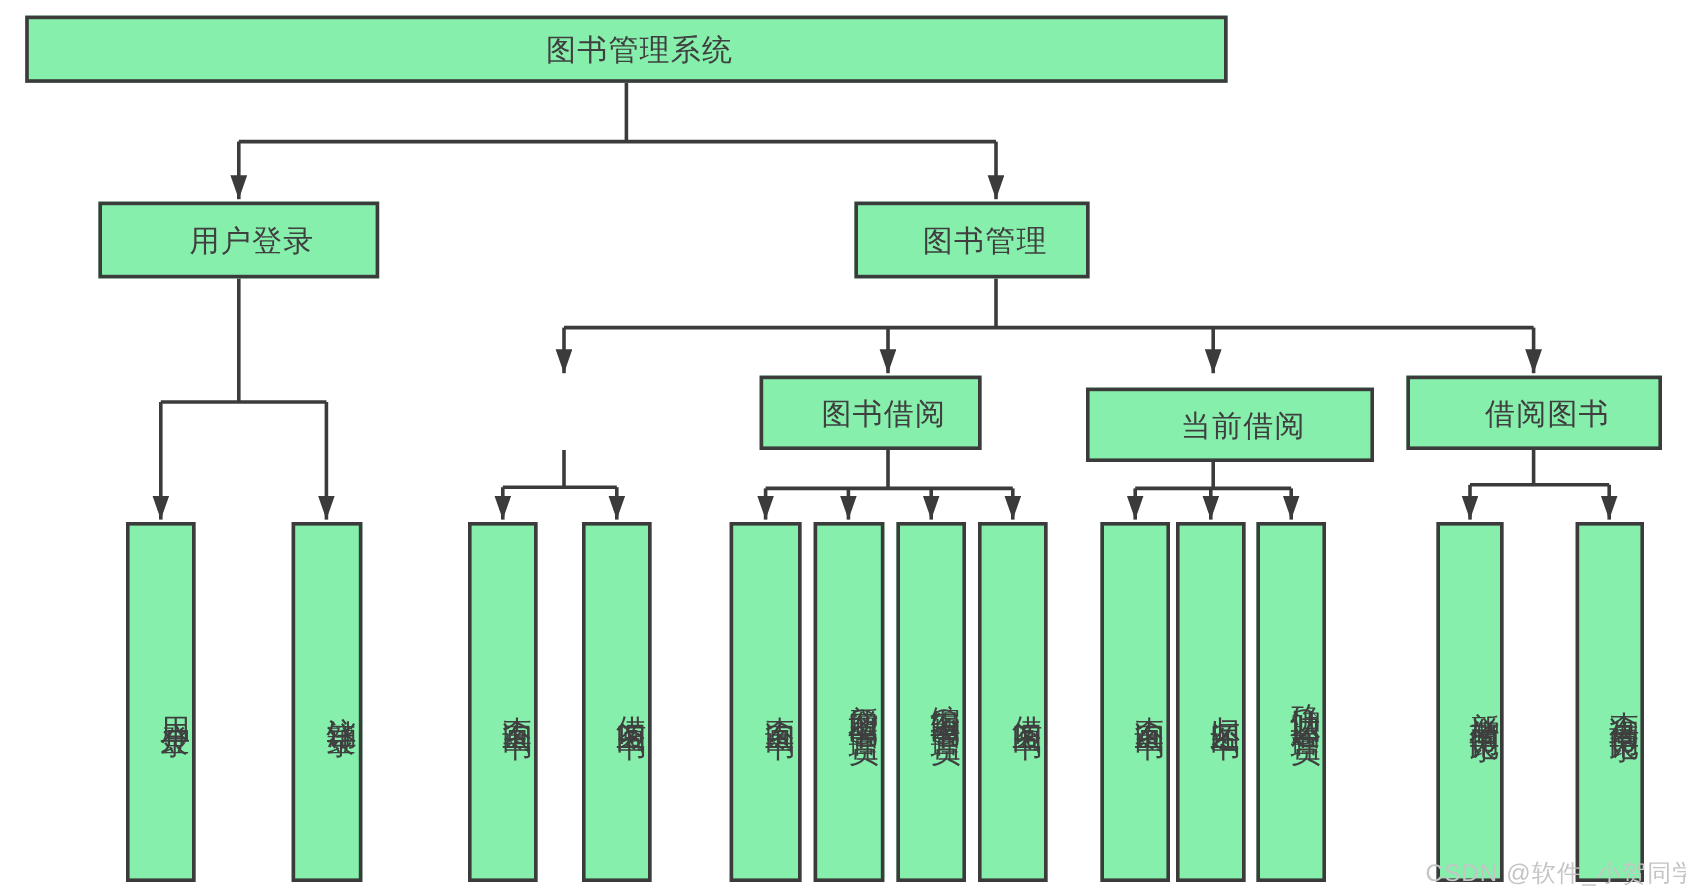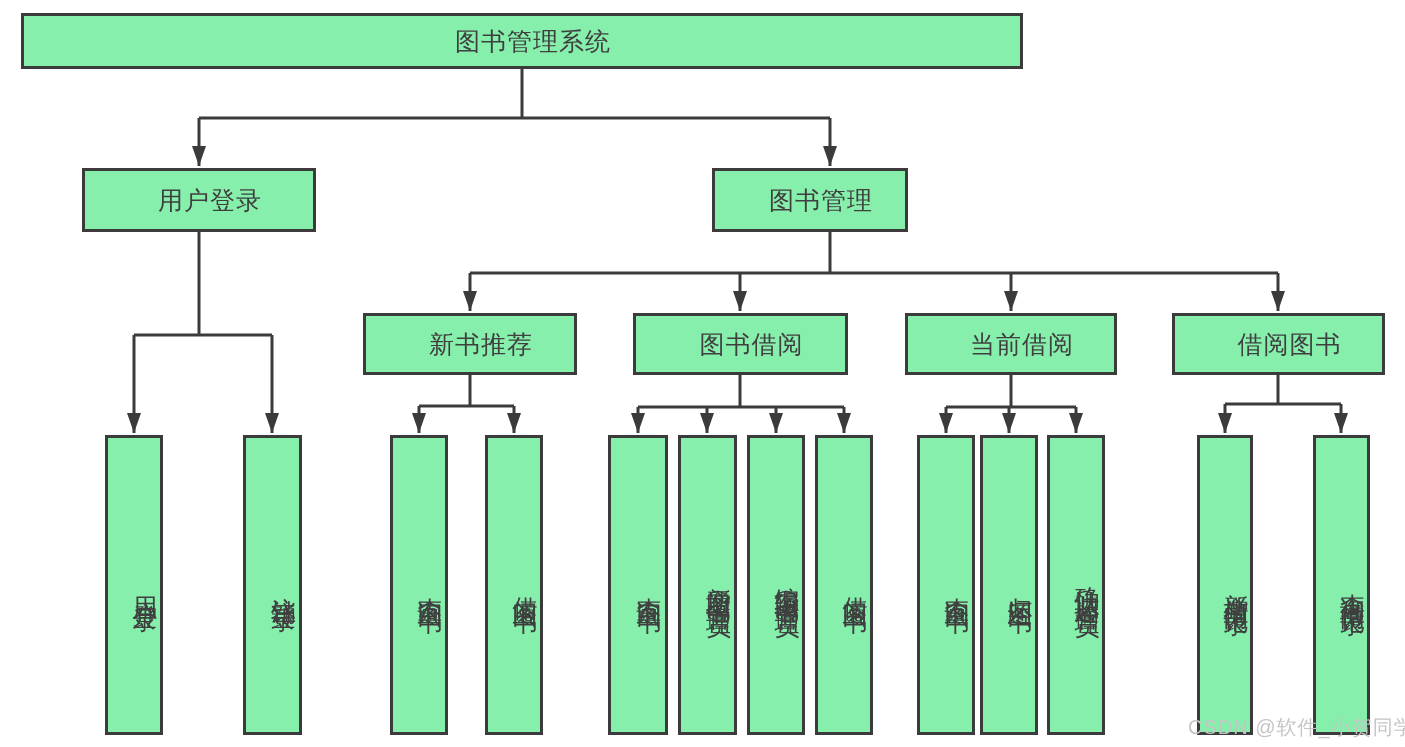--- a/index.html
+++ b/index.html
@@ -88,27 +88,24 @@
     <span>图书管理系统</span>
   </div>
 
   <div class="box hbox" style="left:82px;top:168px;width:234px;height:64px">
     <span>用户登录</span>
   </div>
   <div class="box hbox" style="left:712px;top:168px;width:196px;height:64px">
     <span>图书管理</span>
   </div>
 
-  <div class="box hbox" style="left:363px;top:313px;width:214px;height:62px">
-    <span>新书推荐</span>
-  </div>
-  <div class="box hbox" style="left:633px;top:313px;width:215px;height:62px">
+  <div class="box hbox" style="left:633px;top:313px;width:185px;height:62px">
     <span>图书借阅</span>
   </div>
-  <div class="box hbox" style="left:905px;top:313px;width:212px;height:62px">
+  <div class="box hbox" style="left:905px;top:323px;width:240px;height:62px">
     <span>当前借阅</span>
   </div>
   <div class="box hbox" style="left:1172px;top:313px;width:213px;height:62px">
     <span>借阅图书</span>
   </div>
 
   <div class="box vbox" style="left:105px;width:58px">
     <span class="vtxt">用户登录</span>
   </div>
   <div class="box vbox" style="left:243px;width:59px">

